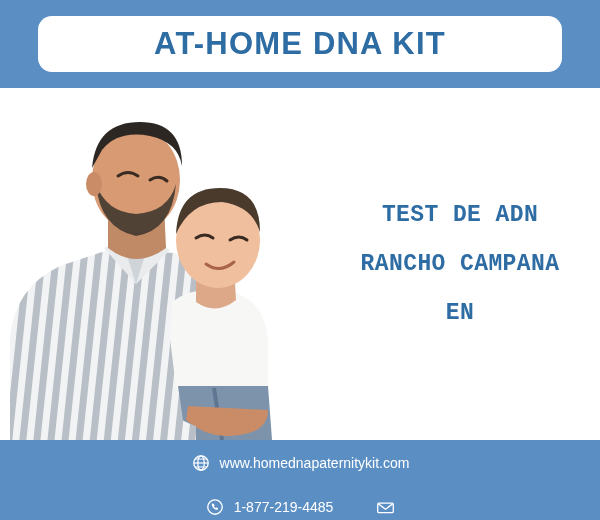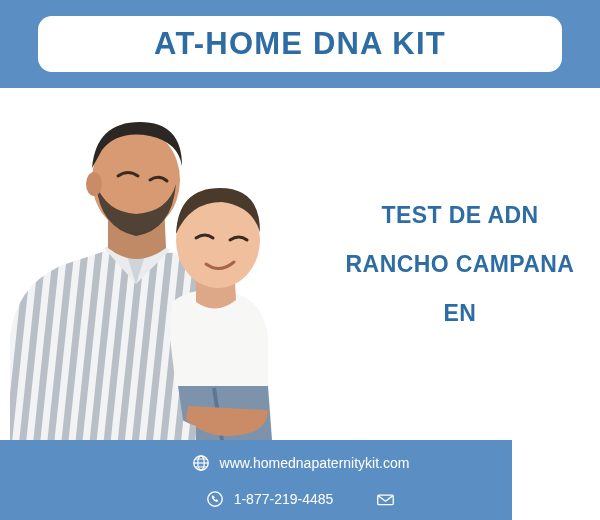--- a/index.html
+++ b/index.html
@@ -78,54 +78,55 @@
   .subject-block {
     position: absolute;
     left: 320px;
     top: 0;
     width: 280px;
     height: 352px;
     display: flex;
     flex-direction: column;
     align-items: center;
     justify-content: center;
+    font-family: Liberation Mono, monospace;
   }
   .subject-line {
     color: #2e6ca4;
     font-size: 23px;
     font-weight: bold;
     letter-spacing: 0.4px;
     text-align: center;
     line-height: 1.0;
     margin: 0;
     padding: 13px 0;
     white-space: nowrap;
   }
 
   
   .footer {
     position: absolute;
     left: 0;
     top: 440px;
-    width: 512px;
+    width: 600px;
     height: 80px;
     background: #5b8fc4;
     color: #ffffff;
   }
   .footer-row {
     position: absolute;
     left: 0;
     width: 600px;
     display: flex;
     align-items: center;
     justify-content: center;
     gap: 10px;
   }
   .footer-row.row1 { top: 12px; height: 22px; }
-  .footer-row.row2 { top: 48px; height: 22px; gap: 8px; }
+  .footer-row.row2 { top: 56px; height: 22px; gap: 8px; }
 
   .fitem {
     display: flex;
     align-items: center;
     gap: 9px;
     font-size: 14px;
     color: #ffffff;
     white-space: nowrap;
   }
   .fitem.phone { margin-right: 34px; }

